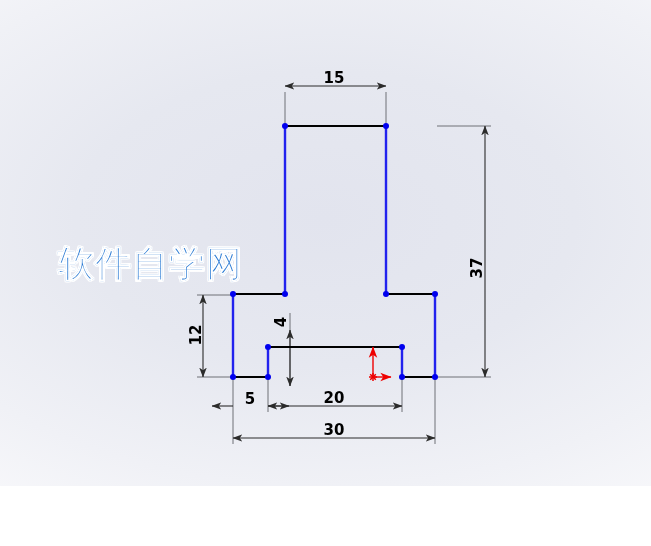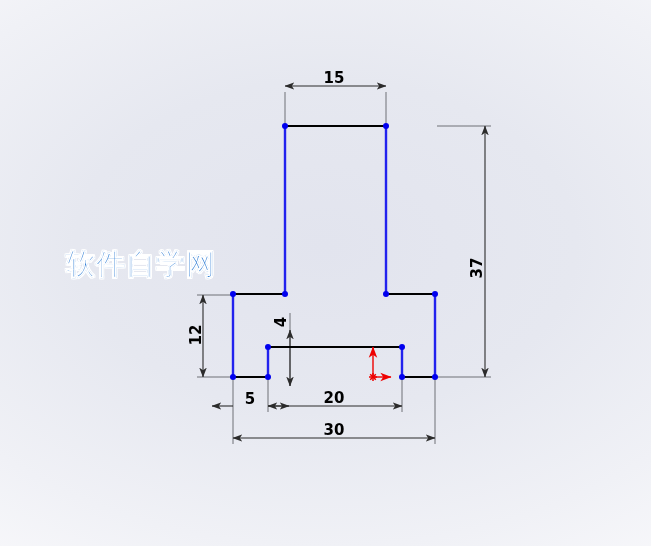--- a/index.html
+++ b/index.html
@@ -7,21 +7,21 @@
     margin: 0;
     padding: 0;
     background: #ffffff;
   }
   body {
     font-family: "Liberation Sans", sans-serif;
   }
   #app {
     position: relative;
     width: 651px;
-    height: 546px;
+    height: 486px;
     overflow: hidden;
     background:
       radial-gradient(120% 95% at 50% 45%, #e2e4ee 0%, #e6e8f0 32%, #f0f1f6 58%, #fafafc 80%, #ffffff 100%);
   }
   #canvas {
     position: absolute;
     inset: 0;
     width: 651px;
     height: 546px;
   }
@@ -29,33 +29,32 @@
     position: absolute;
     left: 58px;
     top: 248px;
     width: 180px;
     height: 52px;
     pointer-events: none;
     user-select: none;
   }
   .wm-cn {
     font-family: "DejaVu Sans", sans-serif;
-    font-size: 29px;
+    font-size: 36px;
     font-weight: bold;
     letter-spacing: 1px;
     color: #2a7ad4;
     line-height: 32px;
     -webkit-text-stroke: 0.6px #ffffff;
     text-shadow:
        1px 0 0 #ffffff, -1px 0 0 #ffffff,
        0 1px 0 #ffffff, 0 -1px 0 #ffffff,
        1px 1px 0 #ffffff, -1px -1px 0 #ffffff,
        1px -1px 0 #ffffff, -1px 1px 0 #ffffff;
     white-space: nowrap;
-    margin-left: 8px;
   }
   .wm-url {
     font-family: "DejaVu Sans", sans-serif;
     font-size: 14px;
     font-weight: bold;
     letter-spacing: 0.5px;
     color: #2a7ad4;
     line-height: 16px;
     margin-top: 1px;
     text-shadow:

